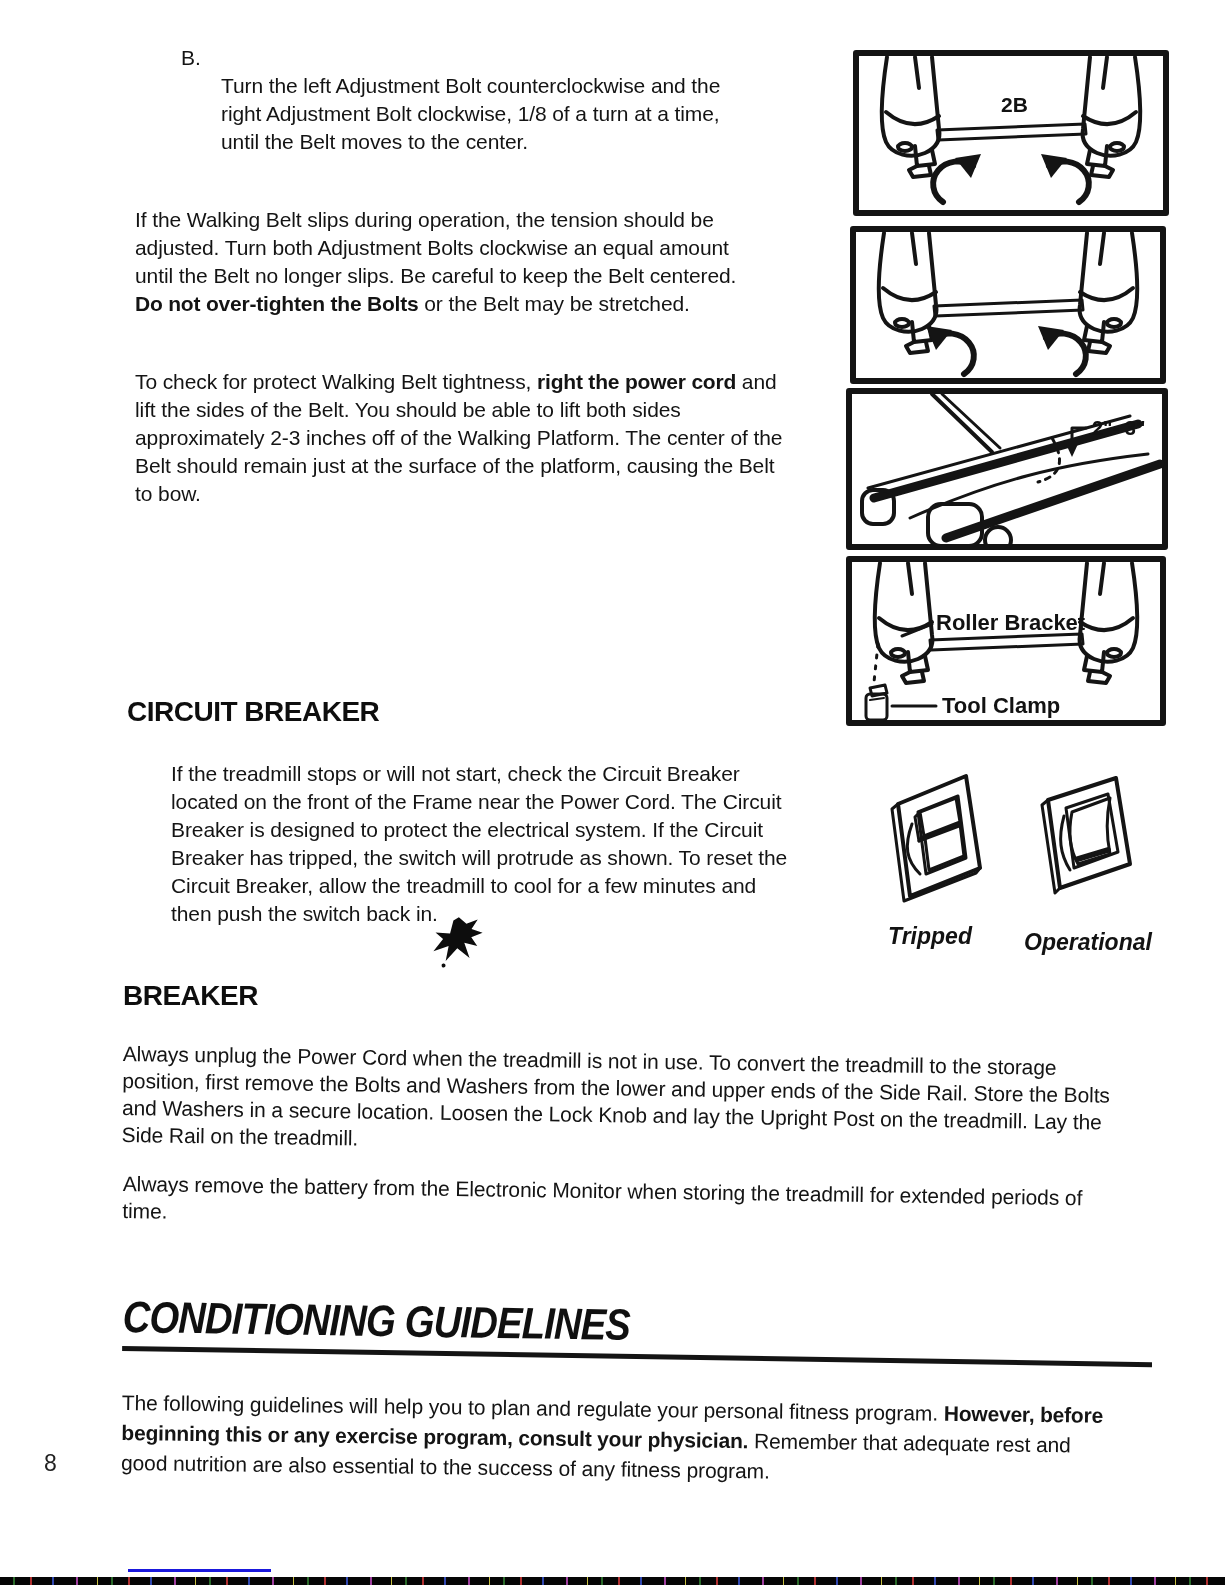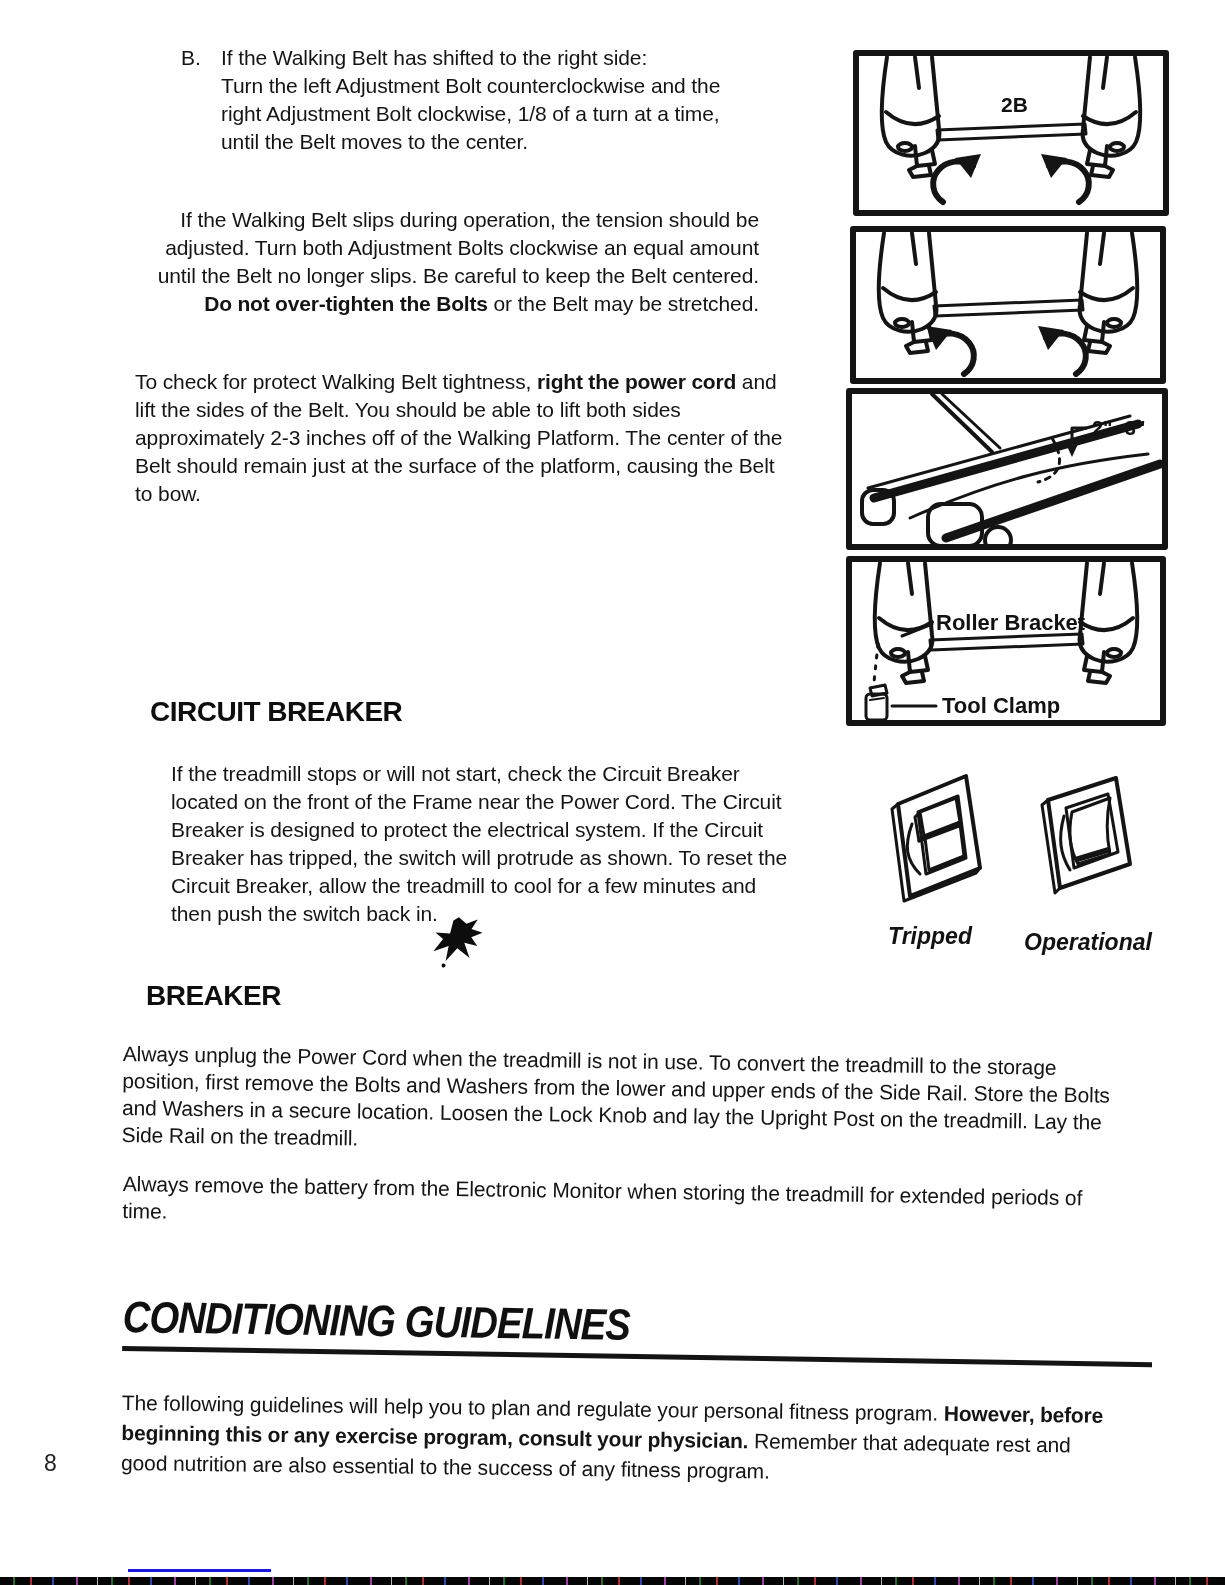--- a/index.html
+++ b/index.html
@@ -9,24 +9,24 @@
     margin:0 auto;
   }
   .abs{position:absolute;}
   p{margin:0;}
   .body-text{font-size:21px;line-height:28px;letter-spacing:-0.1px;color:#141414;}
   .body-text b{letter-spacing:-0.2px;}
   
   .item-b{left:181px;top:44px;width:580px;display:flex;}
   .item-b .marker{width:40px;flex:0 0 40px;}
   
-  .p-slips{left:135px;top:206px;width:624px;text-align:right;}
+  .p-slips{left:135px;top:206px;width:624px;}
   .p-tight{left:135px;top:368px;width:656px;}
   .p-wrench{left:135px;top:547px;width:590px;}
-  .h2{font-size:28px;font-weight:bold;letter-spacing:-0.5px;color:#0e0e0e;margin-left:23px;}
+  .h2{font-size:28px;font-weight:bold;letter-spacing:-0.5px;color:#0e0e0e;}
   .h-cb{left:127px;top:696px;}
   .p-cb{left:127px;top:760px;width:630px;margin-left:44px;}
   .h-storage{left:123px;top:980px;}
   .p-storage1{left:123px;top:1040px;width:1012px;line-height:27px;transform:rotate(0.85deg);transform-origin:0 0;}
   .p-storage2{left:123px;top:1170px;width:1000px;line-height:27px;transform:rotate(0.85deg);transform-origin:0 0;}
   .cond{left:123px;top:1293px;width:1040px;transform:rotate(0.9deg);transform-origin:0 0;}
   .cond h1{
     margin:0;font-size:44px;line-height:48px;font-style:italic;font-weight:bold;
     letter-spacing:-1px;white-space:nowrap;transform:scaleX(0.87);transform-origin:0 0;color:#101010;
   }
@@ -73,21 +73,21 @@
       <polygon fill="#141414" points="-26,-30 0,-26 -16,-6"></polygon>
     </g>
   </defs>
 </svg>
 
 <div class="page">
 
   <div class="abs item-b body-text">
     <span class="marker">B.</span>
     <div>
-      <span>If the Walking Belt has shifted to the right side:</span><br>
+      <br>
       <span>Turn the left Adjustment Bolt counterclockwise and the right Adjustment Bolt clockwise, 1/8 of a turn at a time, until the Belt moves to the center.</span>
     </div>
   </div>
 
   <p class="abs body-text p-slips"><span>If the Walking Belt slips during operation, the tension should be adjusted. Turn both Adjustment Bolts clockwise an equal amount until the Belt no longer slips. Be careful to keep the Belt centered. </span><b>Do not over-tighten the Bolts</b><span> or the Belt may be stretched.</span></p>
 
   <p class="abs body-text p-tight"><span>To check for protect Walking Belt tightness, </span><b>right the power cord</b><span> and lift the sides of the Belt. You should be able to lift both sides approximately 2-3 inches off of the Walking Platform. The center of the Belt should remain just at the surface of the platform, causing the Belt to bow.</span></p>
 
 
   <div class="abs h2 h-cb">CIRCUIT BREAKER</div>

